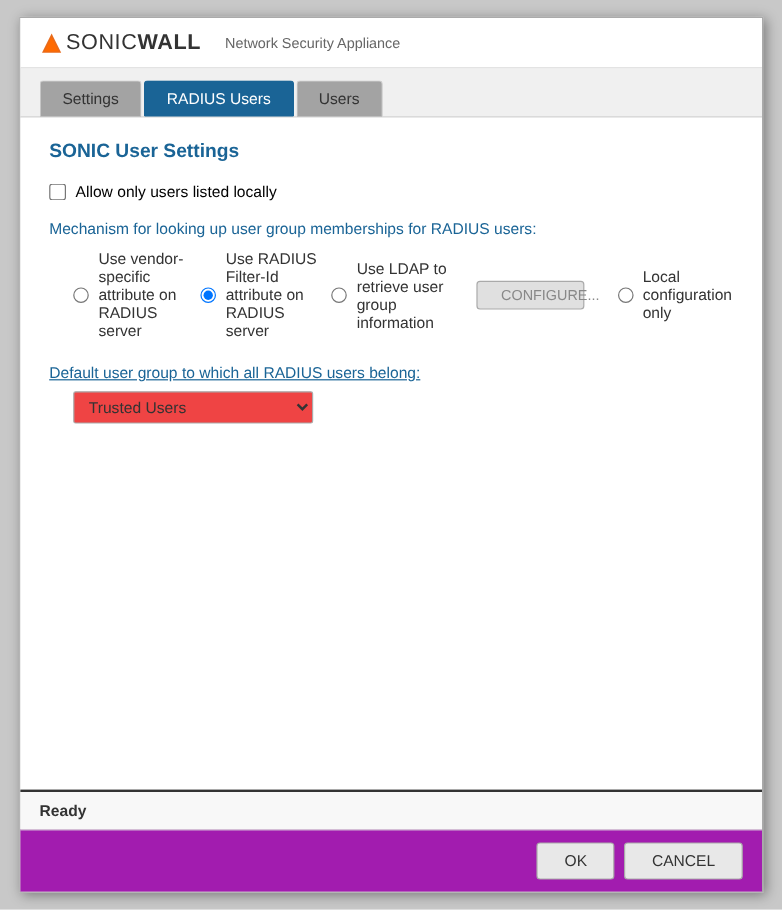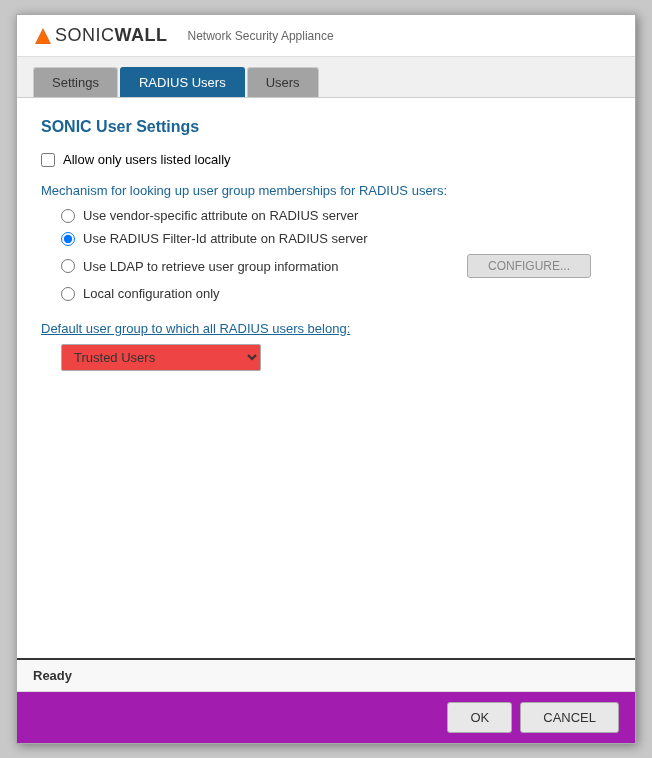--- a/index.html
+++ b/index.html
@@ -102,21 +102,21 @@
       width: 14px;
       height: 14px;
     }
     .mechanism-label {
       color: #1a6496;
       font-size: 13px;
       margin-bottom: 10px;
     }
     .radio-group {
       display: flex;
-      flex-direction: column;
+      flex-direction: row;
       gap: 8px;
       margin-left: 20px;
     }
     .radio-row {
       display: flex;
       align-items: center;
       gap: 8px;
     }
     .radio-row input[type="radio"] {
       width: 14px;

